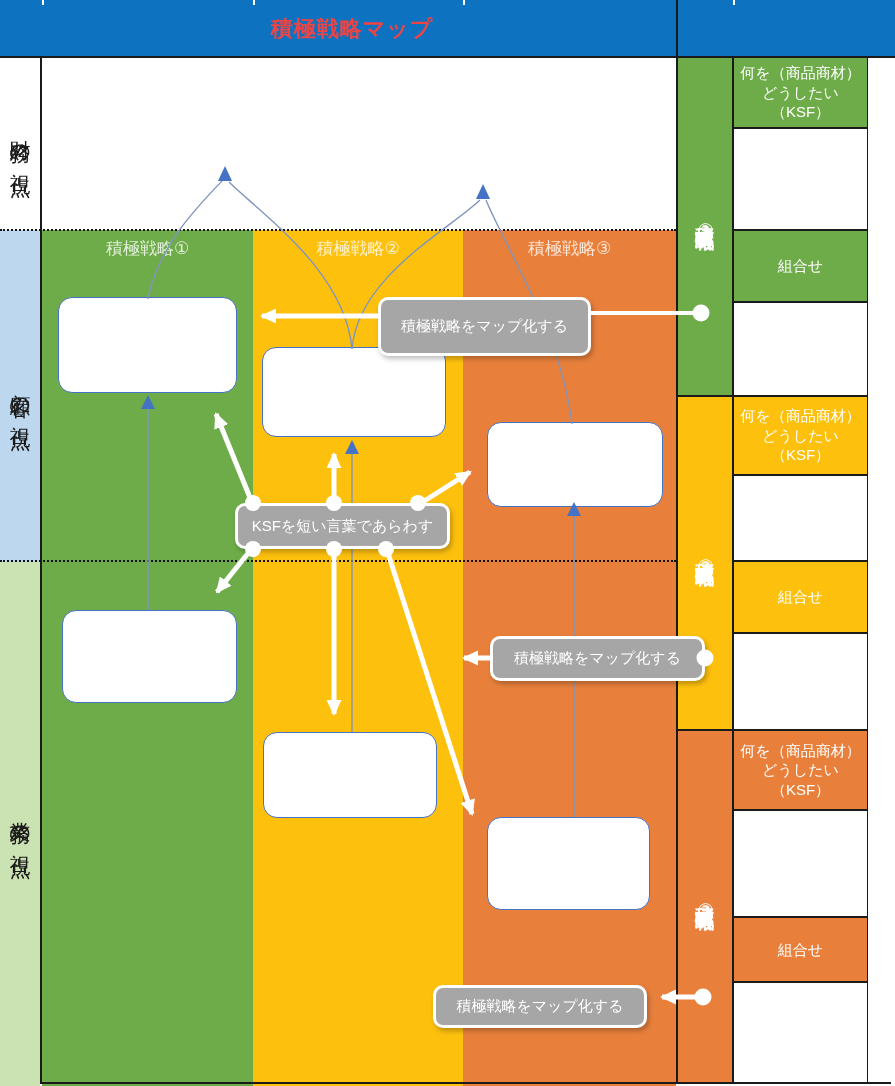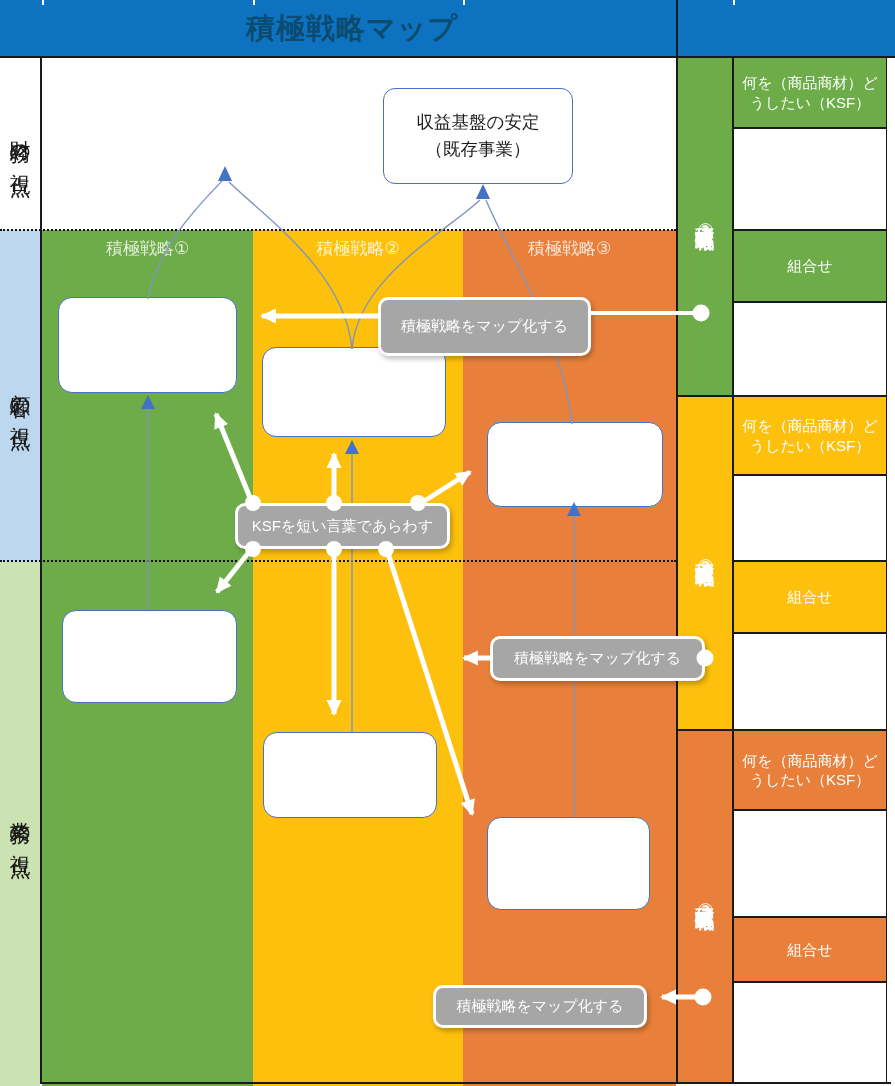--- a/index.html
+++ b/index.html
@@ -1,21 +1,21 @@
 <!DOCTYPE html>
 <html><head>
 <meta charset="utf-8">
 <style>
   html,body{margin:0;padding:0;background:#fff;}
   #stage{position:relative;width:895px;height:1086px;background:#fff;overflow:hidden;
          font-family:"Liberation Sans","DejaVu Sans",sans-serif;}
   .abs{position:absolute;}
   
   .hdr{left:0;top:0;width:895px;height:57px;background:#0D72BF;}
-  .hdr-title{left:14px;top:0;width:676px;height:57px;color:#0c4a6e;font-size:29px;font-weight:bold;
+  .hdr-title{left:14px;top:0;width:676px;height:57px;color:#ef4444;font-size:22px;font-weight:bold;
              display:flex;align-items:center;justify-content:center;letter-spacing:1px;}
   .tick{top:0;width:2px;height:5px;background:#fff;}
   .fin-area{left:42px;top:57px;width:634px;height:173px;background:#fff;}
   .side{left:0;width:40px;}
   .side-fin{top:57px;height:173px;background:#fff;}
   .side-cus{top:230px;height:332px;background:#BDD7EE;}
   .side-ops{top:562px;height:524px;background:#CBE2B2;}
   .vline{background:#1a1a1a;}
   .col{top:230px;height:856px;}
   .col-g{left:42px;width:211px;background:#6EAC49;}
@@ -31,21 +31,21 @@
   .finbox{background:#fff;border:1.6px solid #4472C4;border-radius:12px;box-sizing:border-box;z-index:3;
           display:flex;flex-direction:column;align-items:center;justify-content:center;
           font-size:17.5px;color:#1c1c1c;line-height:1.55;}
   
   .callout{background:#A6A6A6;border:3px solid #fff;border-radius:10px;box-sizing:border-box;z-index:5;
            color:#fff;font-size:15px;display:flex;align-items:center;justify-content:center;
            box-shadow:2px 3px 5px rgba(0,0,0,0.25);white-space:nowrap;}
   
   .band{left:676px;width:57px;box-sizing:border-box;border:1.2px solid #1a1a1a;z-index:2;}
   .band .vtext{width:100%;height:100%;color:#fff;font-size:19px;font-weight:bold;letter-spacing:2px;}
-  .cell{left:733px;width:154px;box-sizing:border-box;border:1.2px solid #1a1a1a;z-index:2;
+  .cell{left:733px;width:135px;box-sizing:border-box;border:1.2px solid #1a1a1a;z-index:2;
         display:flex;align-items:center;justify-content:center;text-align:center;}
   .cell-hd{color:#fff;font-size:15px;line-height:1.3;padding:2px 5px;}
   .cell-white{background:#fff;}
   svg{position:absolute;left:0;top:0;}
   #connectors{z-index:4;}
   #overlay{z-index:6;}
 </style>
 </head>
 <body>
 
@@ -74,24 +74,20 @@
   <div class="abs colhdr" style="left:463px;width:213px;color:#FBE5D6">積極戦略③</div>
 
   <div class="abs dotline" style="top:229px;z-index:2"></div>
   <div class="abs dotline" style="top:560px;z-index:2"></div>
 
   <div class="abs vline" style="left:40px;top:57px;width:2px;height:1027px"></div>
   <div class="abs vline" style="left:676px;top:0;width:2px;height:1084px;z-index:3"></div>
   <div class="abs vline" style="left:0;top:56px;width:895px;height:1.5px"></div>
   <div class="abs vline" style="left:42px;top:1082px;width:849px;height:2px;z-index:5"></div>
 
-  <div class="abs finbox" style="left:383px;top:88px;width:190px;height:96px">
-    <span>収益基盤の安定</span>
-    <span>（既存事業）</span>
-  </div>
 
   <div class="abs wbox" style="left:58px;top:297px;width:179px;height:96px"></div>
   <div class="abs wbox" style="left:262px;top:347px;width:184px;height:90px"></div>
   <div class="abs wbox" style="left:487px;top:422px;width:176px;height:85px"></div>
   <div class="abs wbox" style="left:62px;top:610px;width:175px;height:93px"></div>
   <div class="abs wbox" style="left:263px;top:732px;width:174px;height:86px"></div>
   <div class="abs wbox" style="left:487px;top:817px;width:163px;height:93px"></div>
 
   <svg id="connectors" width="895" height="1086">
     <defs>

